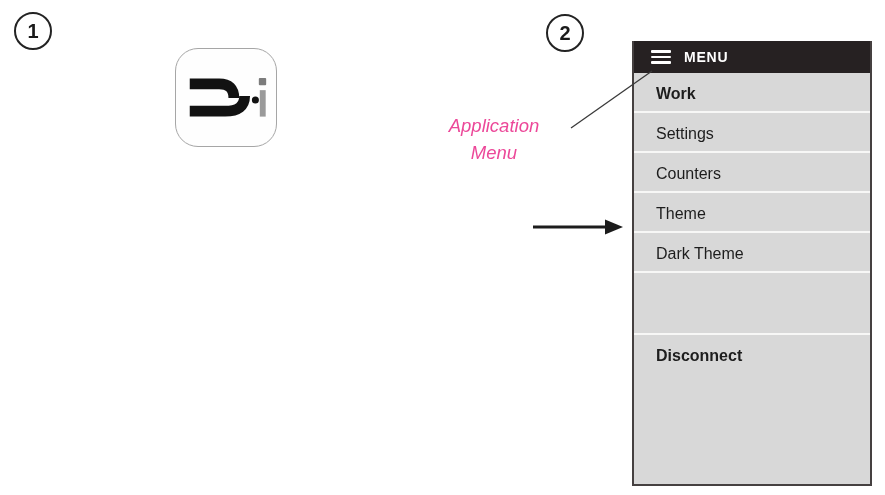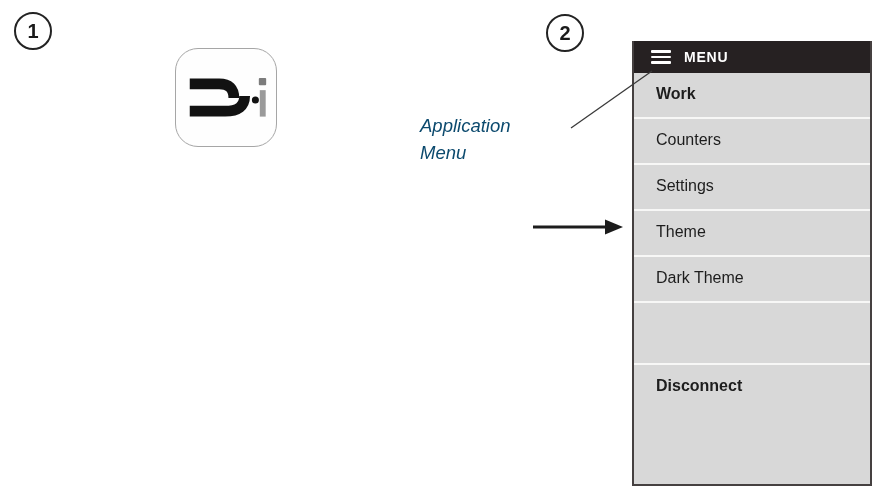--- a/index.html
+++ b/index.html
@@ -23,22 +23,22 @@
   .app-icon {
     position:absolute; left:175px; top:48px; width:102px; height:99px;
     border:1.5px solid #a6a6a6; border-radius:23px; background:#fefefe;
     box-sizing:border-box;
   }
   .app-icon svg { display:block; width:100%; height:100%; }
 
   
   .annotation {
     position:absolute; left:420px; top:112px; width:148px;
-    text-align:left; font-style:italic; font-size:18.5px; line-height:27px;
-    color:#0c4a6e;
+    text-align:center; font-style:italic; font-size:18.5px; line-height:27px;
+    color:#ec4899;
   }
 
   
   .overlay { position:absolute; left:0; top:0; width:885px; height:495px; pointer-events:none; }
 
   
   .menu-panel {
     position:absolute; left:632px; top:41px; width:240px; height:445px;
     box-sizing:border-box; border:2px solid #454040; border-top:none;
     display:flex; flex-direction:column; background:#d8d8d8;
@@ -46,21 +46,21 @@
   .menu-header {
     height:32px; flex:none; background:#262122;
     display:flex; align-items:center; padding-left:17px; cursor:pointer;
   }
   .hamburger { width:20px; display:flex; flex-direction:column; gap:3px; margin-right:13px; }
   .hamburger i { display:block; height:2.5px; background:#ffffff; border-radius:1px; }
   .menu-title { color:#ffffff; font-size:14px; font-weight:bold; letter-spacing:0.8px; }
 
   .menu-item {
     flex:none; background:#d8d8d8; border-top:2px solid #f7f7f6;
-    height:44px; line-height:42px; padding-left:22px;
+    height:38px; line-height:42px; padding-left:22px;
     font-size:16px; color:#1d1d1d; cursor:pointer;
   }
   .menu-item.first { border-top:none; }
   .menu-item.active { font-weight:bold; }
   .menu-item.spacer { height:60px; cursor:default; }
   .menu-item.last { flex:1;font-weight:bold; }
 </style>
 </head>
 <body>
 
@@ -93,22 +93,22 @@
     <div class="menu-header">
       <span class="hamburger">
         <i></i>
           <i></i>
           <i></i>
       </span>
       <span class="menu-title">MENU</span>
     </div>
 
     <div class="menu-item first active">Work</div>
+    <div class="menu-item">Settings</div>
     <div class="menu-item">Counters</div>
-    <div class="menu-item">Settings</div>
     <div class="menu-item">Theme</div>
     <div class="menu-item">Dark Theme</div>
     <div class="menu-item spacer"></div>
     <div class="menu-item last">Disconnect</div>
   </div>
 
   <svg class="overlay" viewBox="0 0 885 495">
     <line x1="571" y1="128" x2="652" y2="71" stroke="#3a3a3a" stroke-width="1.3"></line>
     <g>
       <line x1="533" y1="227" x2="606" y2="227" stroke="#1c1c1c" stroke-width="2.8"></line>

